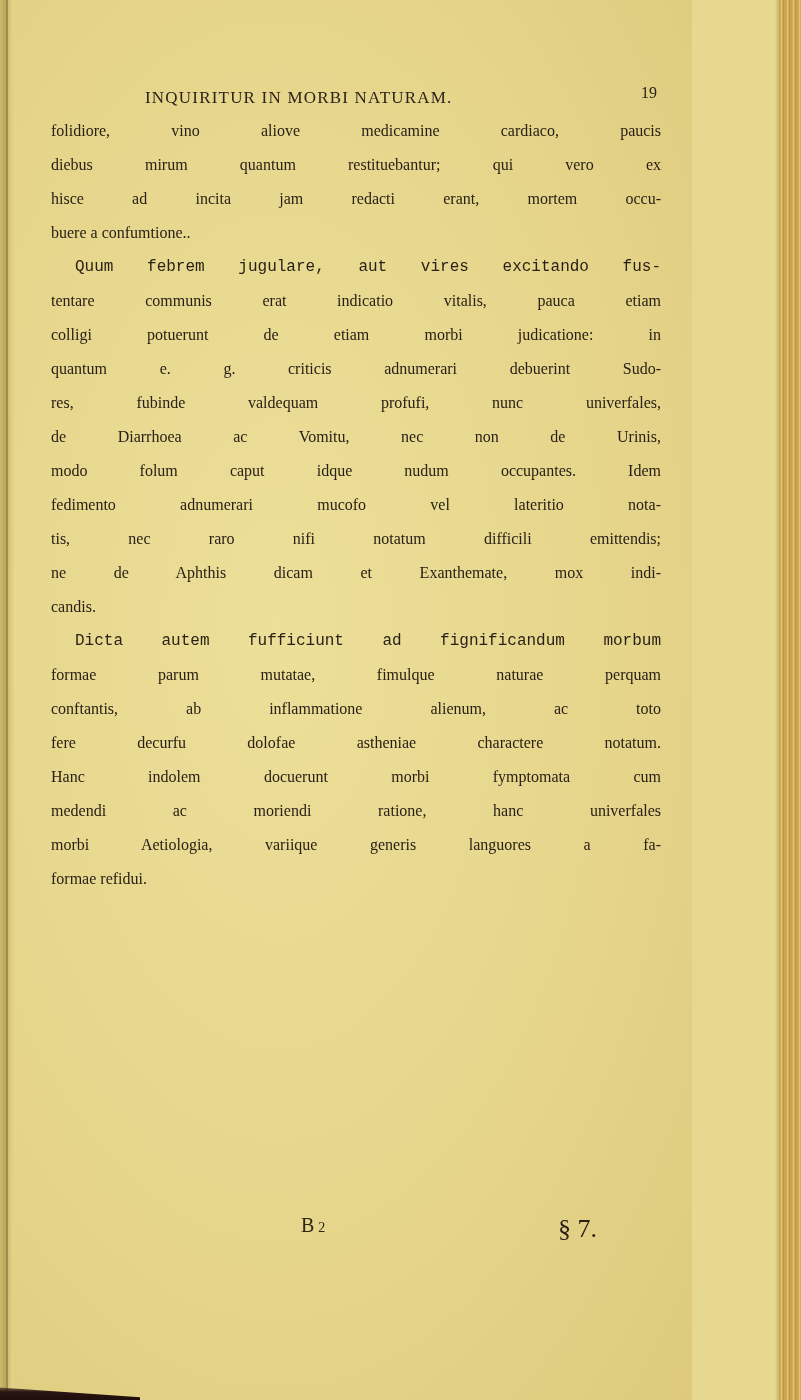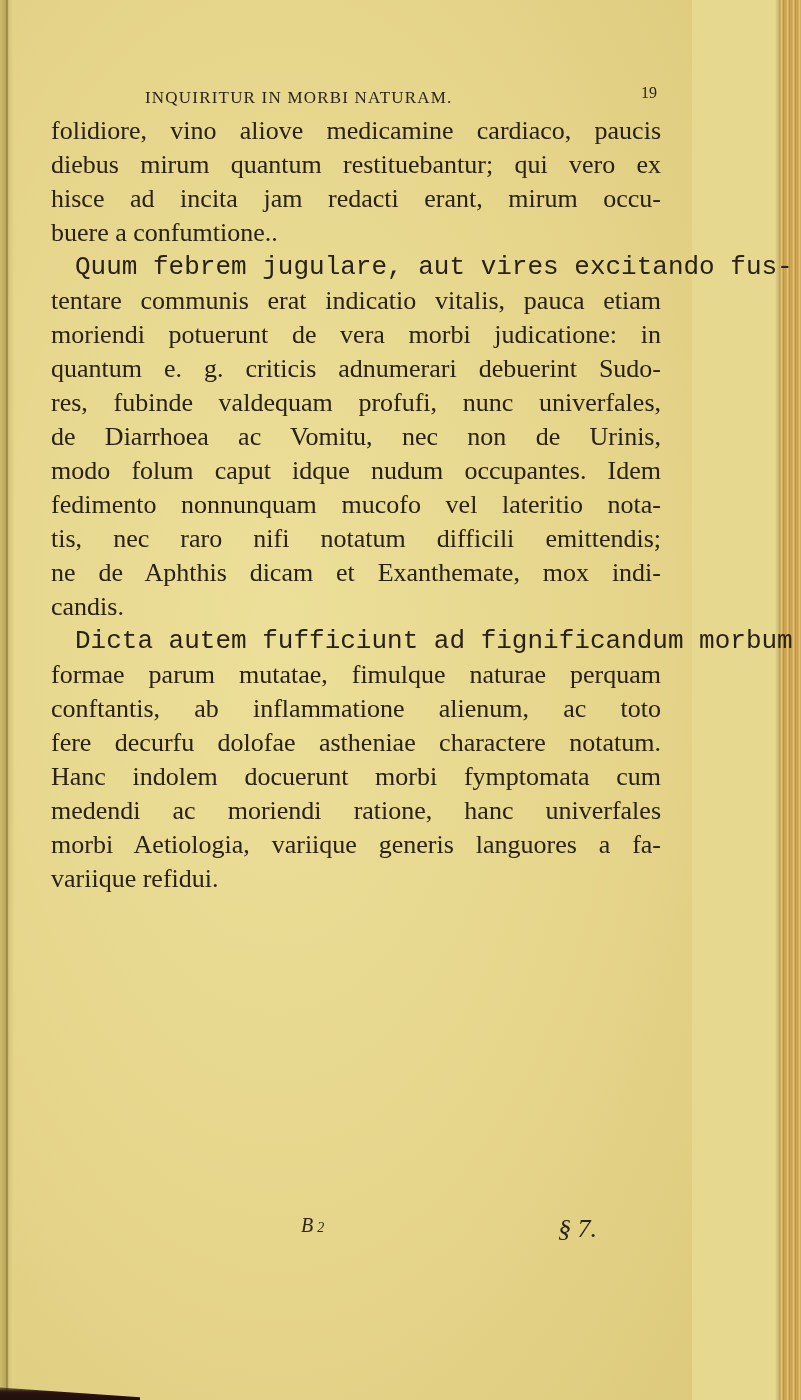--- a/index.html
+++ b/index.html
@@ -90,21 +90,21 @@
     }
     .page-number {
       position: absolute;
       left: 590px;
       top: 14px;
       font-size: 16px;
       color: #2b2218;
     }
     .para {
       margin: 0;
-      font-size: 26px;
+      font-size: 16px;
       line-height: 34px;
       text-align: justify;
       text-align-last: left;
     }
     .line {
       display: block;
       white-space: nowrap;
       text-align: justify;
       text-align-last: justify;
       height: 34px;
@@ -115,21 +115,20 @@
     .indent {
       padding-left: 24px;
       font-family: Liberation Mono, monospace;
     }
     .footer {
       position: absolute;
       top: 1214px;
       left: 0;
       width: 801px;
       height: 40px;
-      font-style: italic;
     }
     .signature {
       position: absolute;
       left: 301px;
       top: 0;
       font-size: 20px;
       color: #2e2518;
     }
     .signature .sig-num {
       font-size: 14px;
@@ -155,47 +154,47 @@
 
   <div class="text-block">
     <div class="running-head">
       <span class="running-title">INQUIRITUR IN MORBI NATURAM.</span>
       <span class="page-number">19</span>
     </div>
 
     <p class="para">
       <span class="line">folidiore, vino aliove medicamine cardiaco, paucis</span>
       <span class="line">diebus mirum quantum restituebantur; qui vero ex</span>
-      <span class="line">hisce ad incita jam redacti erant, mirum occu-</span>
+      <span class="line">hisce ad incita jam redacti erant, mortem occu-</span>
       <span class="line last">buere a confumtione..</span>
     </p>
 
     <p class="para">
       <span class="line indent">Quum febrem jugulare, aut vires excitando fus-</span>
       <span class="line">tentare communis erat indicatio vitalis, pauca etiam</span>
-      <span class="line">moriendi potuerunt de vera morbi judicatione: in</span>
+      <span class="line">colligi potuerunt de etiam morbi judicatione: in</span>
       <span class="line">quantum e. g. criticis adnumerari debuerint Sudo-</span>
       <span class="line">res, fubinde valdequam profufi, nunc univerfales,</span>
       <span class="line">de Diarrhoea ac Vomitu, nec non de Urinis,</span>
       <span class="line">modo folum caput idque nudum occupantes. Idem</span>
-      <span class="line">fedimento nonnunquam mucofo vel lateritio nota-</span>
+      <span class="line">fedimento adnumerari mucofo vel lateritio nota-</span>
       <span class="line">tis, nec raro nifi notatum difficili emittendis;</span>
       <span class="line">ne de Aphthis dicam et Exanthemate, mox indi-</span>
       <span class="line last">candis.</span>
     </p>
 
     <p class="para">
       <span class="line indent">Dicta autem fufficiunt ad fignificandum morbum</span>
       <span class="line">formae parum mutatae, fimulque naturae perquam</span>
       <span class="line">conftantis, ab inflammatione alienum, ac toto</span>
       <span class="line">fere decurfu dolofae astheniae charactere notatum.</span>
       <span class="line">Hanc indolem docuerunt morbi fymptomata cum</span>
       <span class="line">medendi ac moriendi ratione, hanc univerfales</span>
       <span class="line">morbi Aetiologia, variique generis languores a fa-</span>
-      <span class="line last">variique refidui.</span>
+      <span class="line last">formae refidui.</span>
     </p>
   </div>
 
   <div class="footer">
     <span class="signature"><span>B</span><span class="sig-num">2</span></span>
     <span class="catchword">§ 7.</span>
   </div>
 </div>
 
 </body></html>

